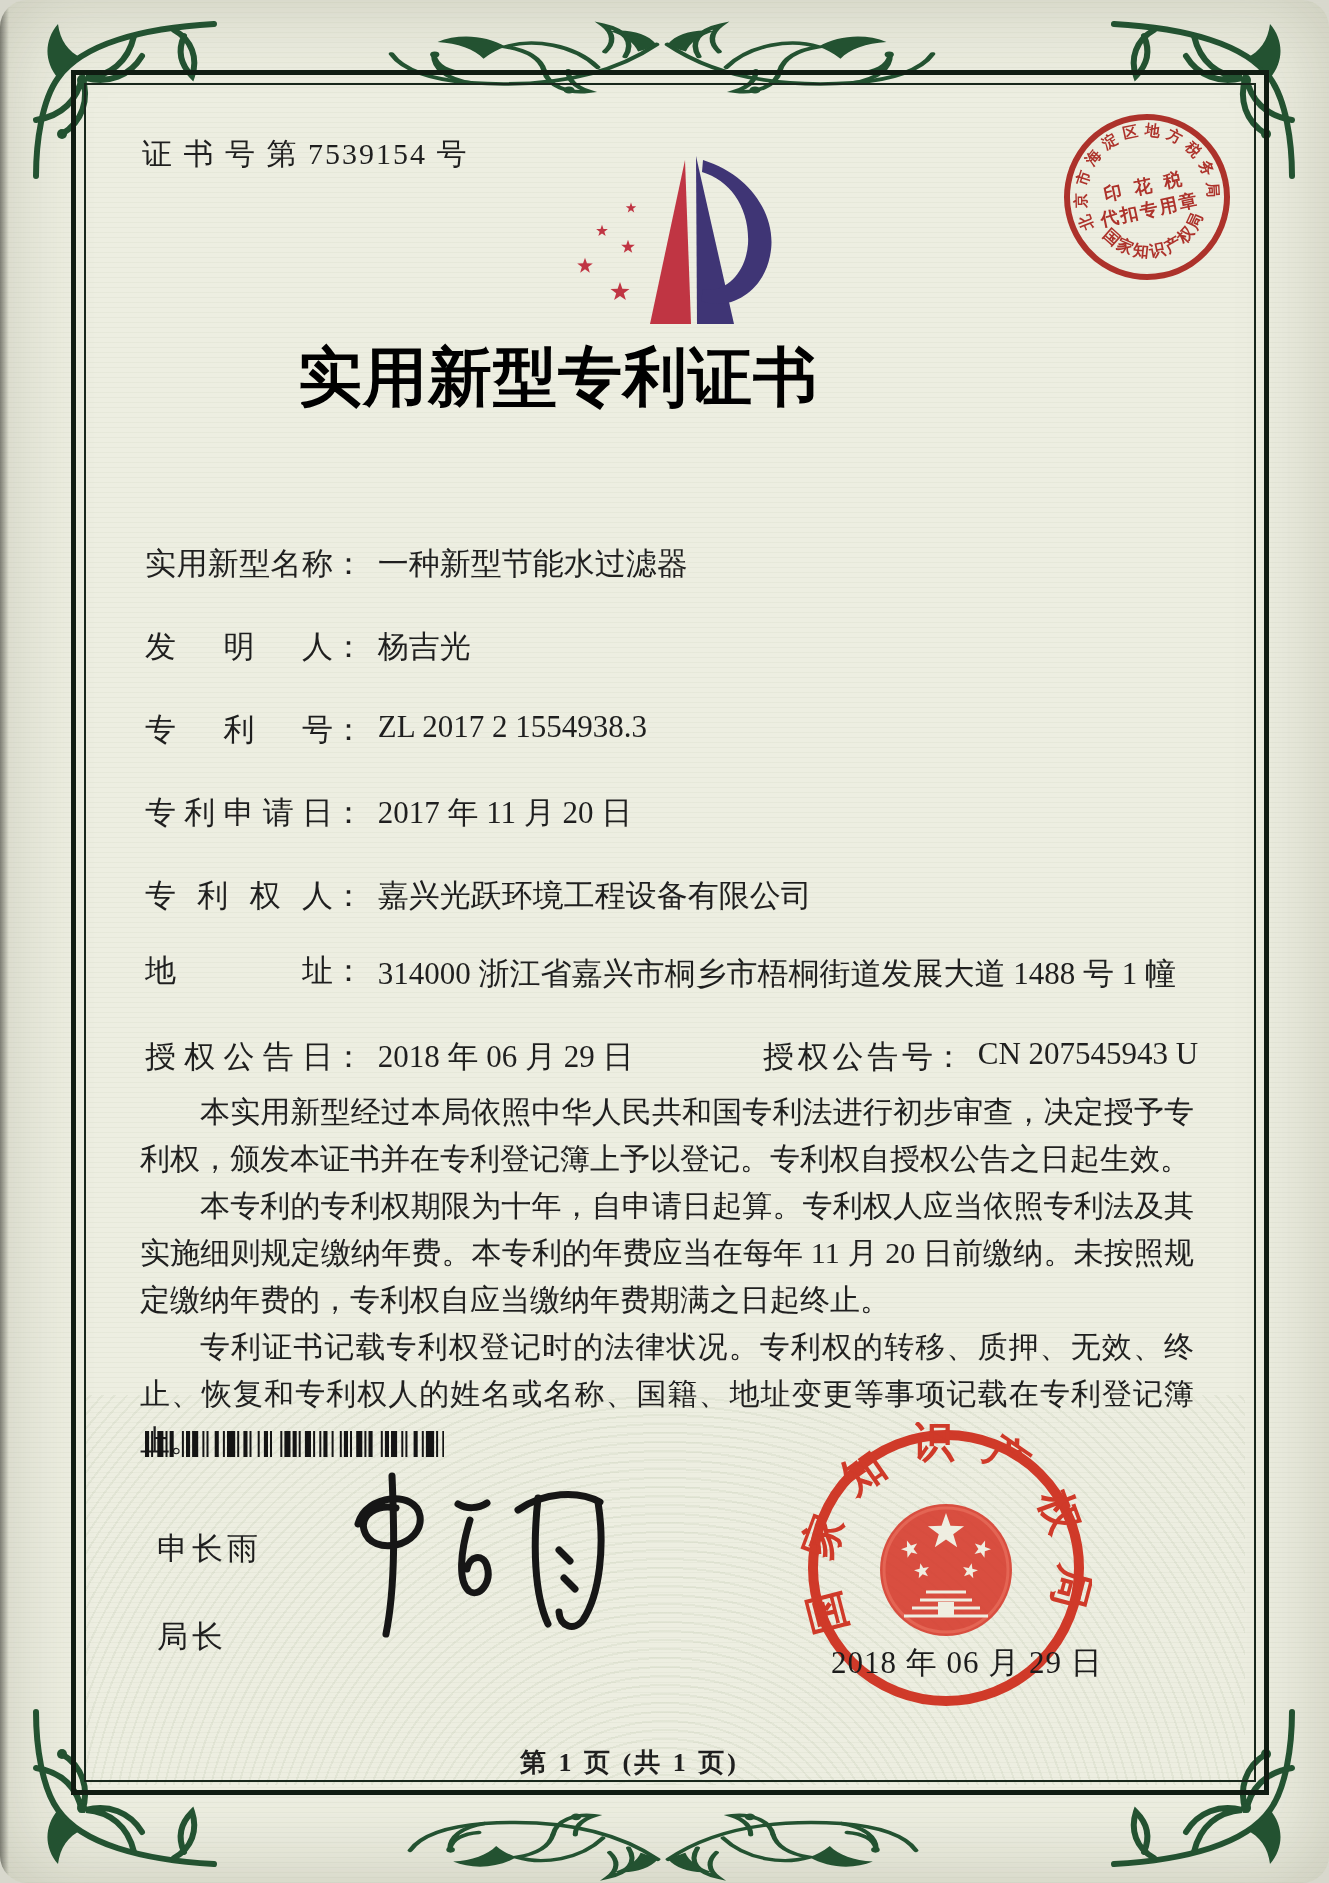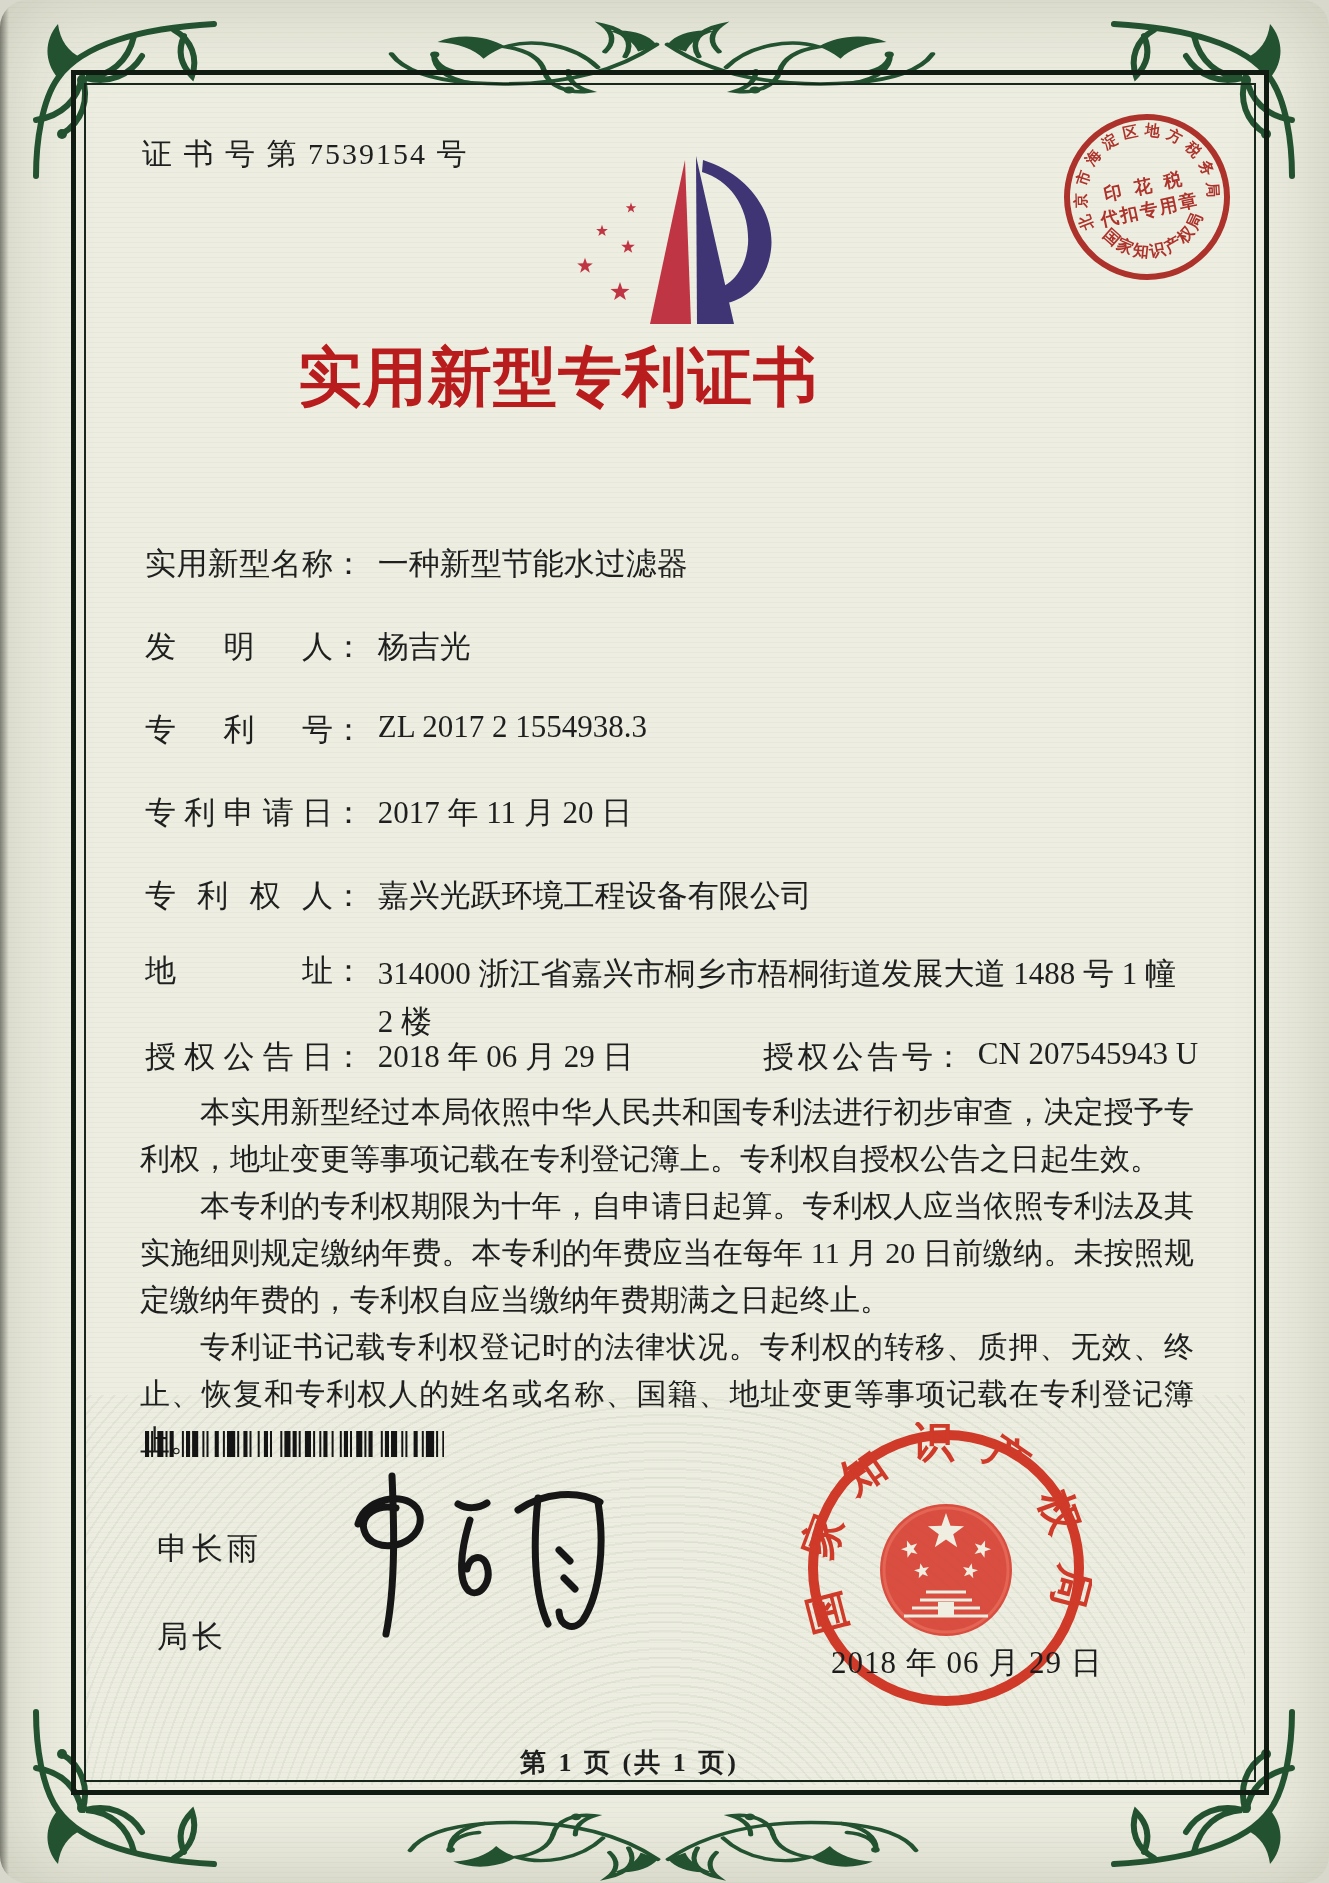--- a/index.html
+++ b/index.html
@@ -21,21 +21,21 @@
   }
   .scan-edge-left{position:absolute;left:0;top:0;width:9px;height:100%;
     background:linear-gradient(90deg,rgba(35,35,30,.5),rgba(35,35,30,0));}
   .abs{position:absolute;}
   .frame-outer{position:absolute;left:71px;top:70px;width:1198px;height:1725px;
     border:5px solid #101c12;box-sizing:border-box;}
   .frame-inner{position:absolute;left:8px;top:8px;right:8px;bottom:8px;
     border:2px solid #18271c;}
   .cert-no{left:142px;top:134px;font-size:30px;letter-spacing:2px;}
   .title{left:298px;top:334px;font-size:64px;font-weight:bold;letter-spacing:1px;
-    font-family:Liberation Serif, serif;color:#b91c1c;margin:0;}
+    font-family:Liberation Serif, serif;color:#000000;margin:0;}
   .field-row{position:absolute;left:145px;font-size:31px;white-space:nowrap;}
   .flabel{display:inline-block;width:188px;text-align:justify;text-align-last:justify;vertical-align:top;}
   .fcolon{display:inline-block;vertical-align:top;}
   .fvalue{display:inline-block;margin-left:6px;vertical-align:top;}
   .fvalue.block{white-space:normal;width:840px;line-height:48px;}
   .grant-no-pair{position:absolute;left:618px;top:0;}
   .body-block{position:absolute;left:140px;top:1088px;width:1054px;
     font-size:30px;line-height:47px;text-align:justify;}
   .body-block p{margin:0;text-indent:2em;}
   .barcode{position:absolute;left:145px;top:1431px;width:303px;height:26px;}
@@ -174,34 +174,33 @@
     <span class="fvalue">2017 年 11 月 20 日</span>
   </div>
   <div class="field-row" style="top:875px">
     <span class="flabel">专利权人</span><span class="fcolon">：</span>
     <span class="fvalue">嘉兴光跃环境工程设备有限公司</span>
   </div>
   <div class="field-row" style="top:950px">
     <span class="flabel">地址</span><span class="fcolon">：</span>
     <span class="fvalue block">
       <span style="display:block">314000 浙江省嘉兴市桐乡市梧桐街道发展大道 1488 号 1 幢</span>
-      <span style="display:block">2 楼</span>
     </span>
   </div>
   <div class="field-row" style="top:1036px;width:1100px">
     <span class="flabel">授权公告日</span><span class="fcolon">：</span>
     <span class="fvalue">2018 年 06 月 29 日</span>
     <span class="grant-no-pair">
       <span class="flabel" style="width:170px">授权公告号</span><span class="fcolon">：</span>
       <span class="fvalue">CN 207545943 U</span>
     </span>
   </div>
 
   <div class="body-block">
-    <p>本实用新型经过本局依照中华人民共和国专利法进行初步审查，决定授予专利权，地址变更等事项记载在专利登记簿上。专利权自授权公告之日起生效。</p>
+    <p>本实用新型经过本局依照中华人民共和国专利法进行初步审查，决定授予专利权，颁发本证书并在专利登记簿上予以登记。专利权自授权公告之日起生效。</p>
     <p>本专利的专利权期限为十年，自申请日起算。专利权人应当依照专利法及其实施细则规定缴纳年费。本专利的年费应当在每年 11 月 20 日前缴纳。未按照规定缴纳年费的，专利权自应当缴纳年费期满之日起终止。</p>
     <p>专利证书记载专利权登记时的法律状况。专利权的转移、质押、无效、终止、恢复和专利权人的姓名或名称、国籍、地址变更等事项记载在专利登记簿上。</p>
   </div>
 
   <svg class="barcode" viewBox="0 0 303 26" preserveAspectRatio="none">
     <g id="barcode-bars" fill="#141414">
         <rect x="0.0" y="0" width="4.1" height="26"></rect>
         <rect x="6.1" y="0" width="2.0" height="26"></rect>
         <rect x="12.3" y="0" width="6.1" height="26"></rect>
         <rect x="20.5" y="0" width="2.0" height="26"></rect>

